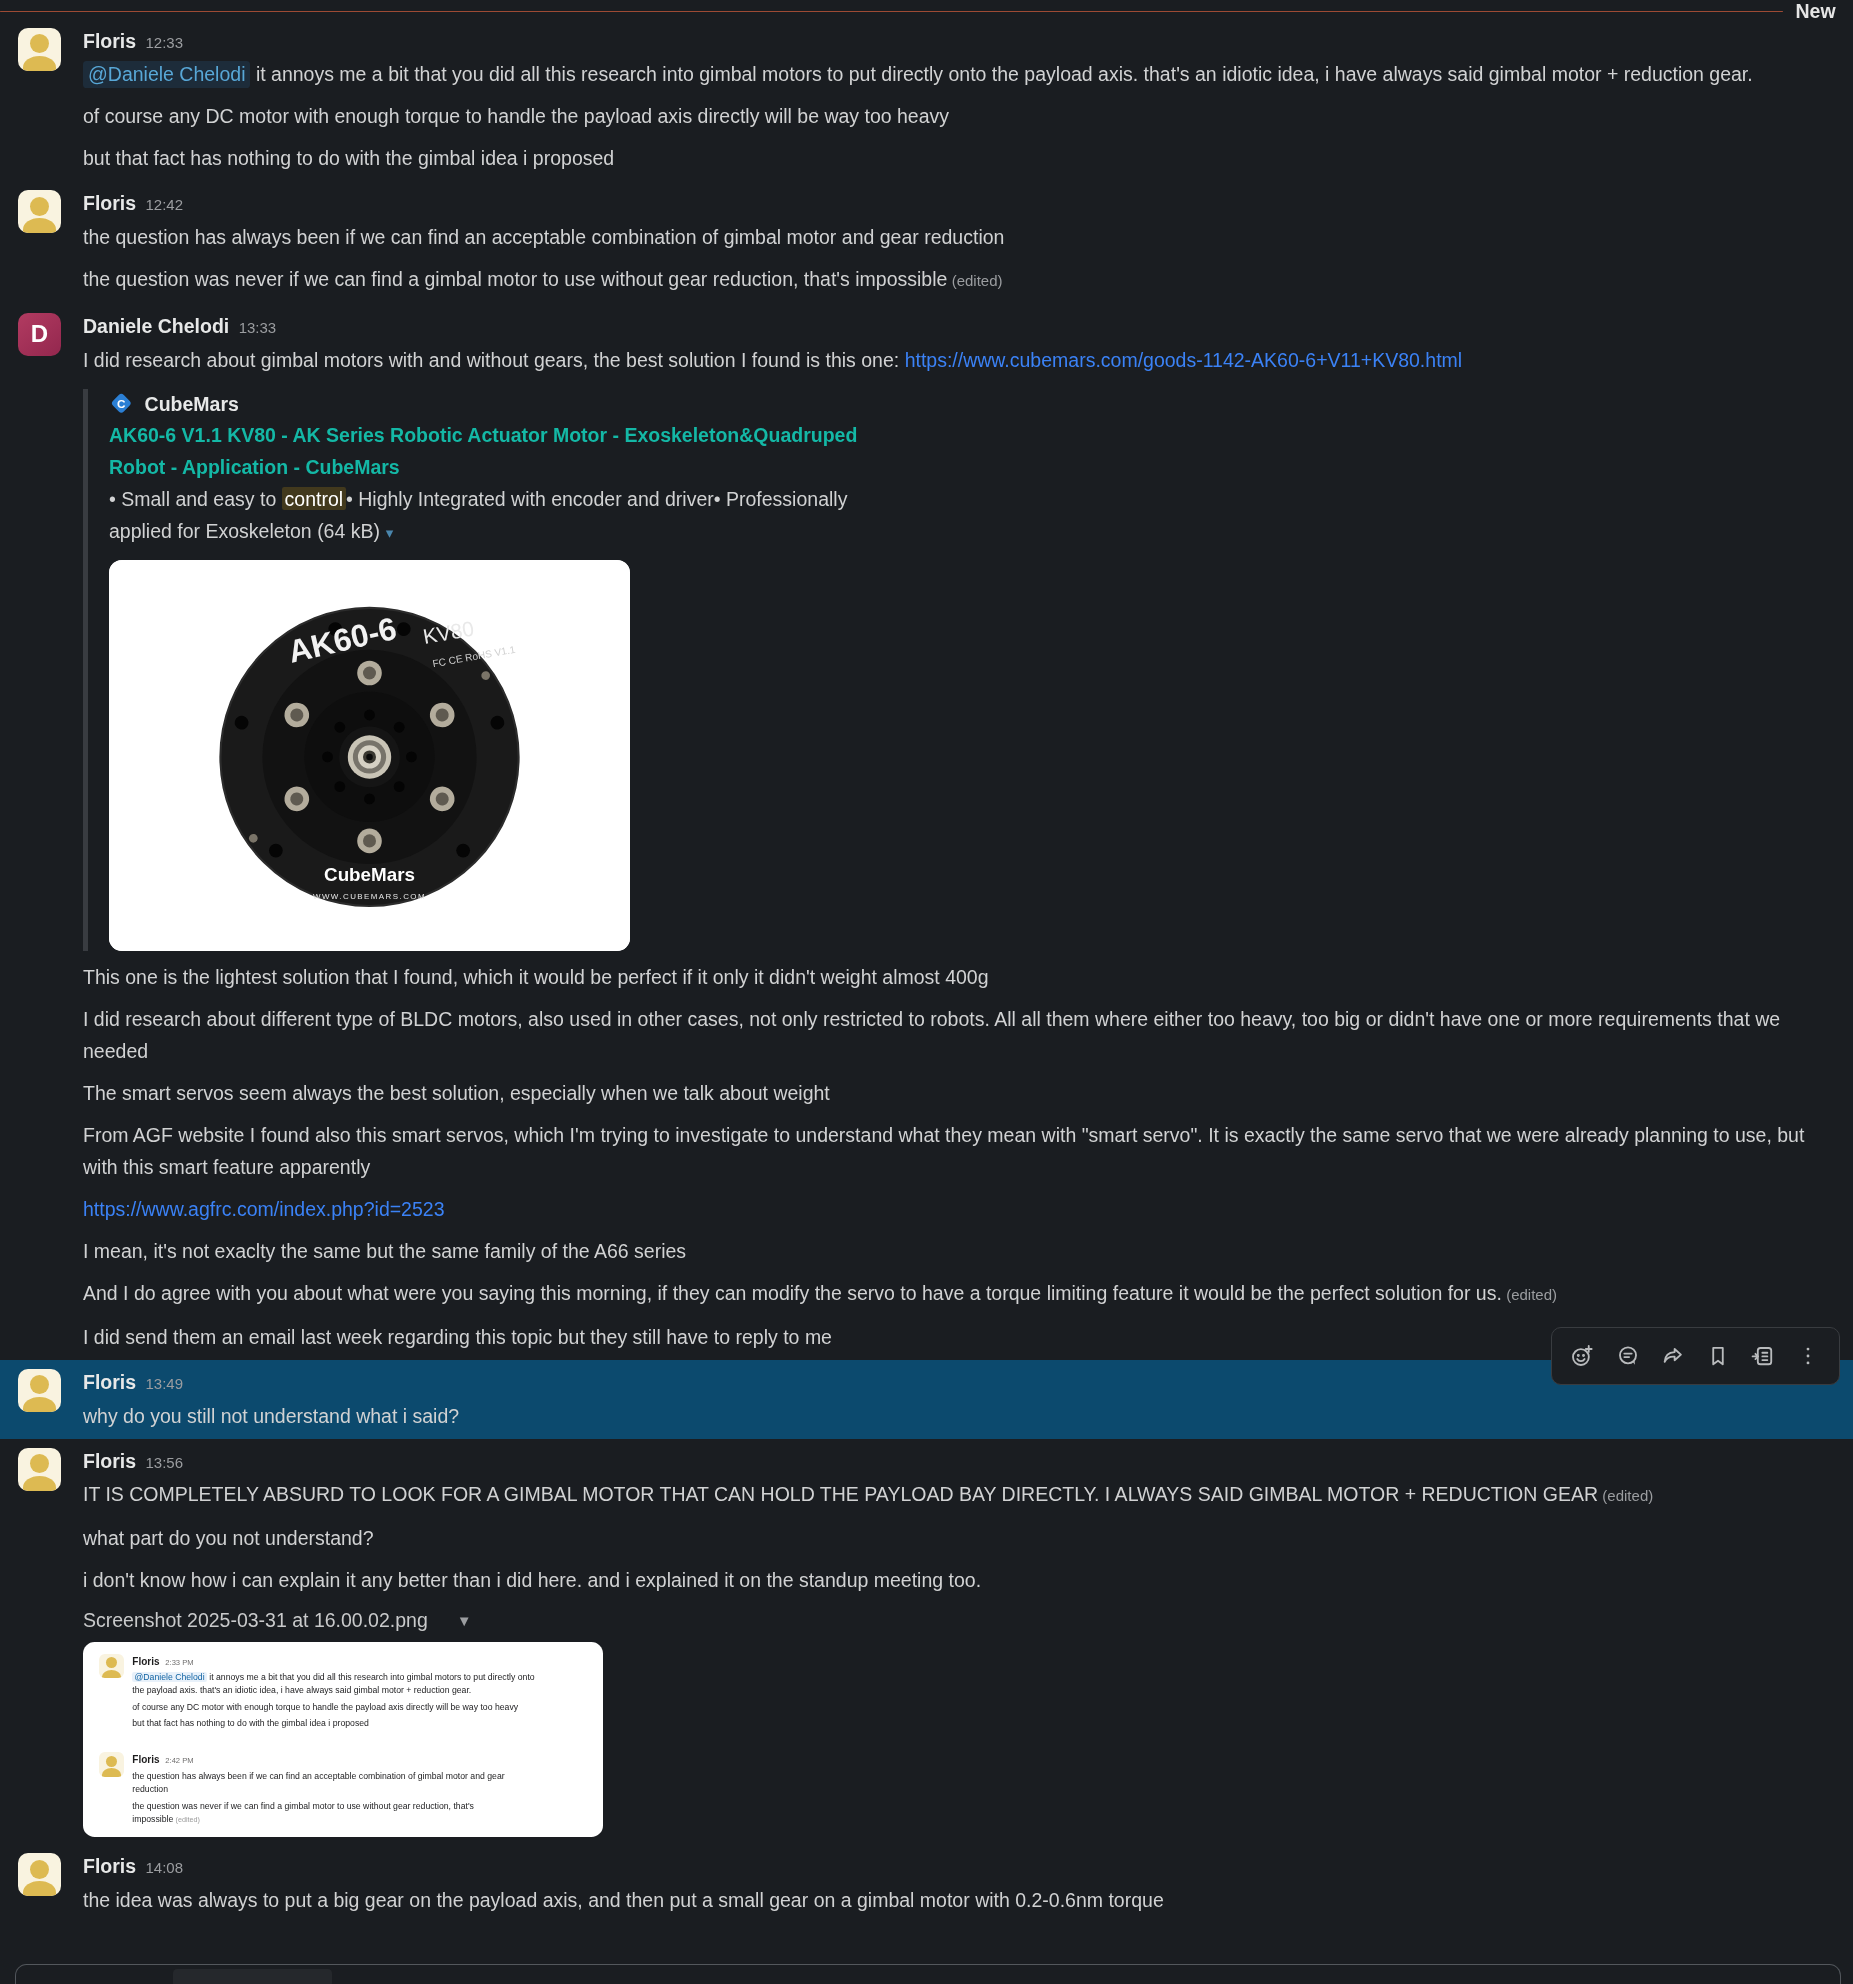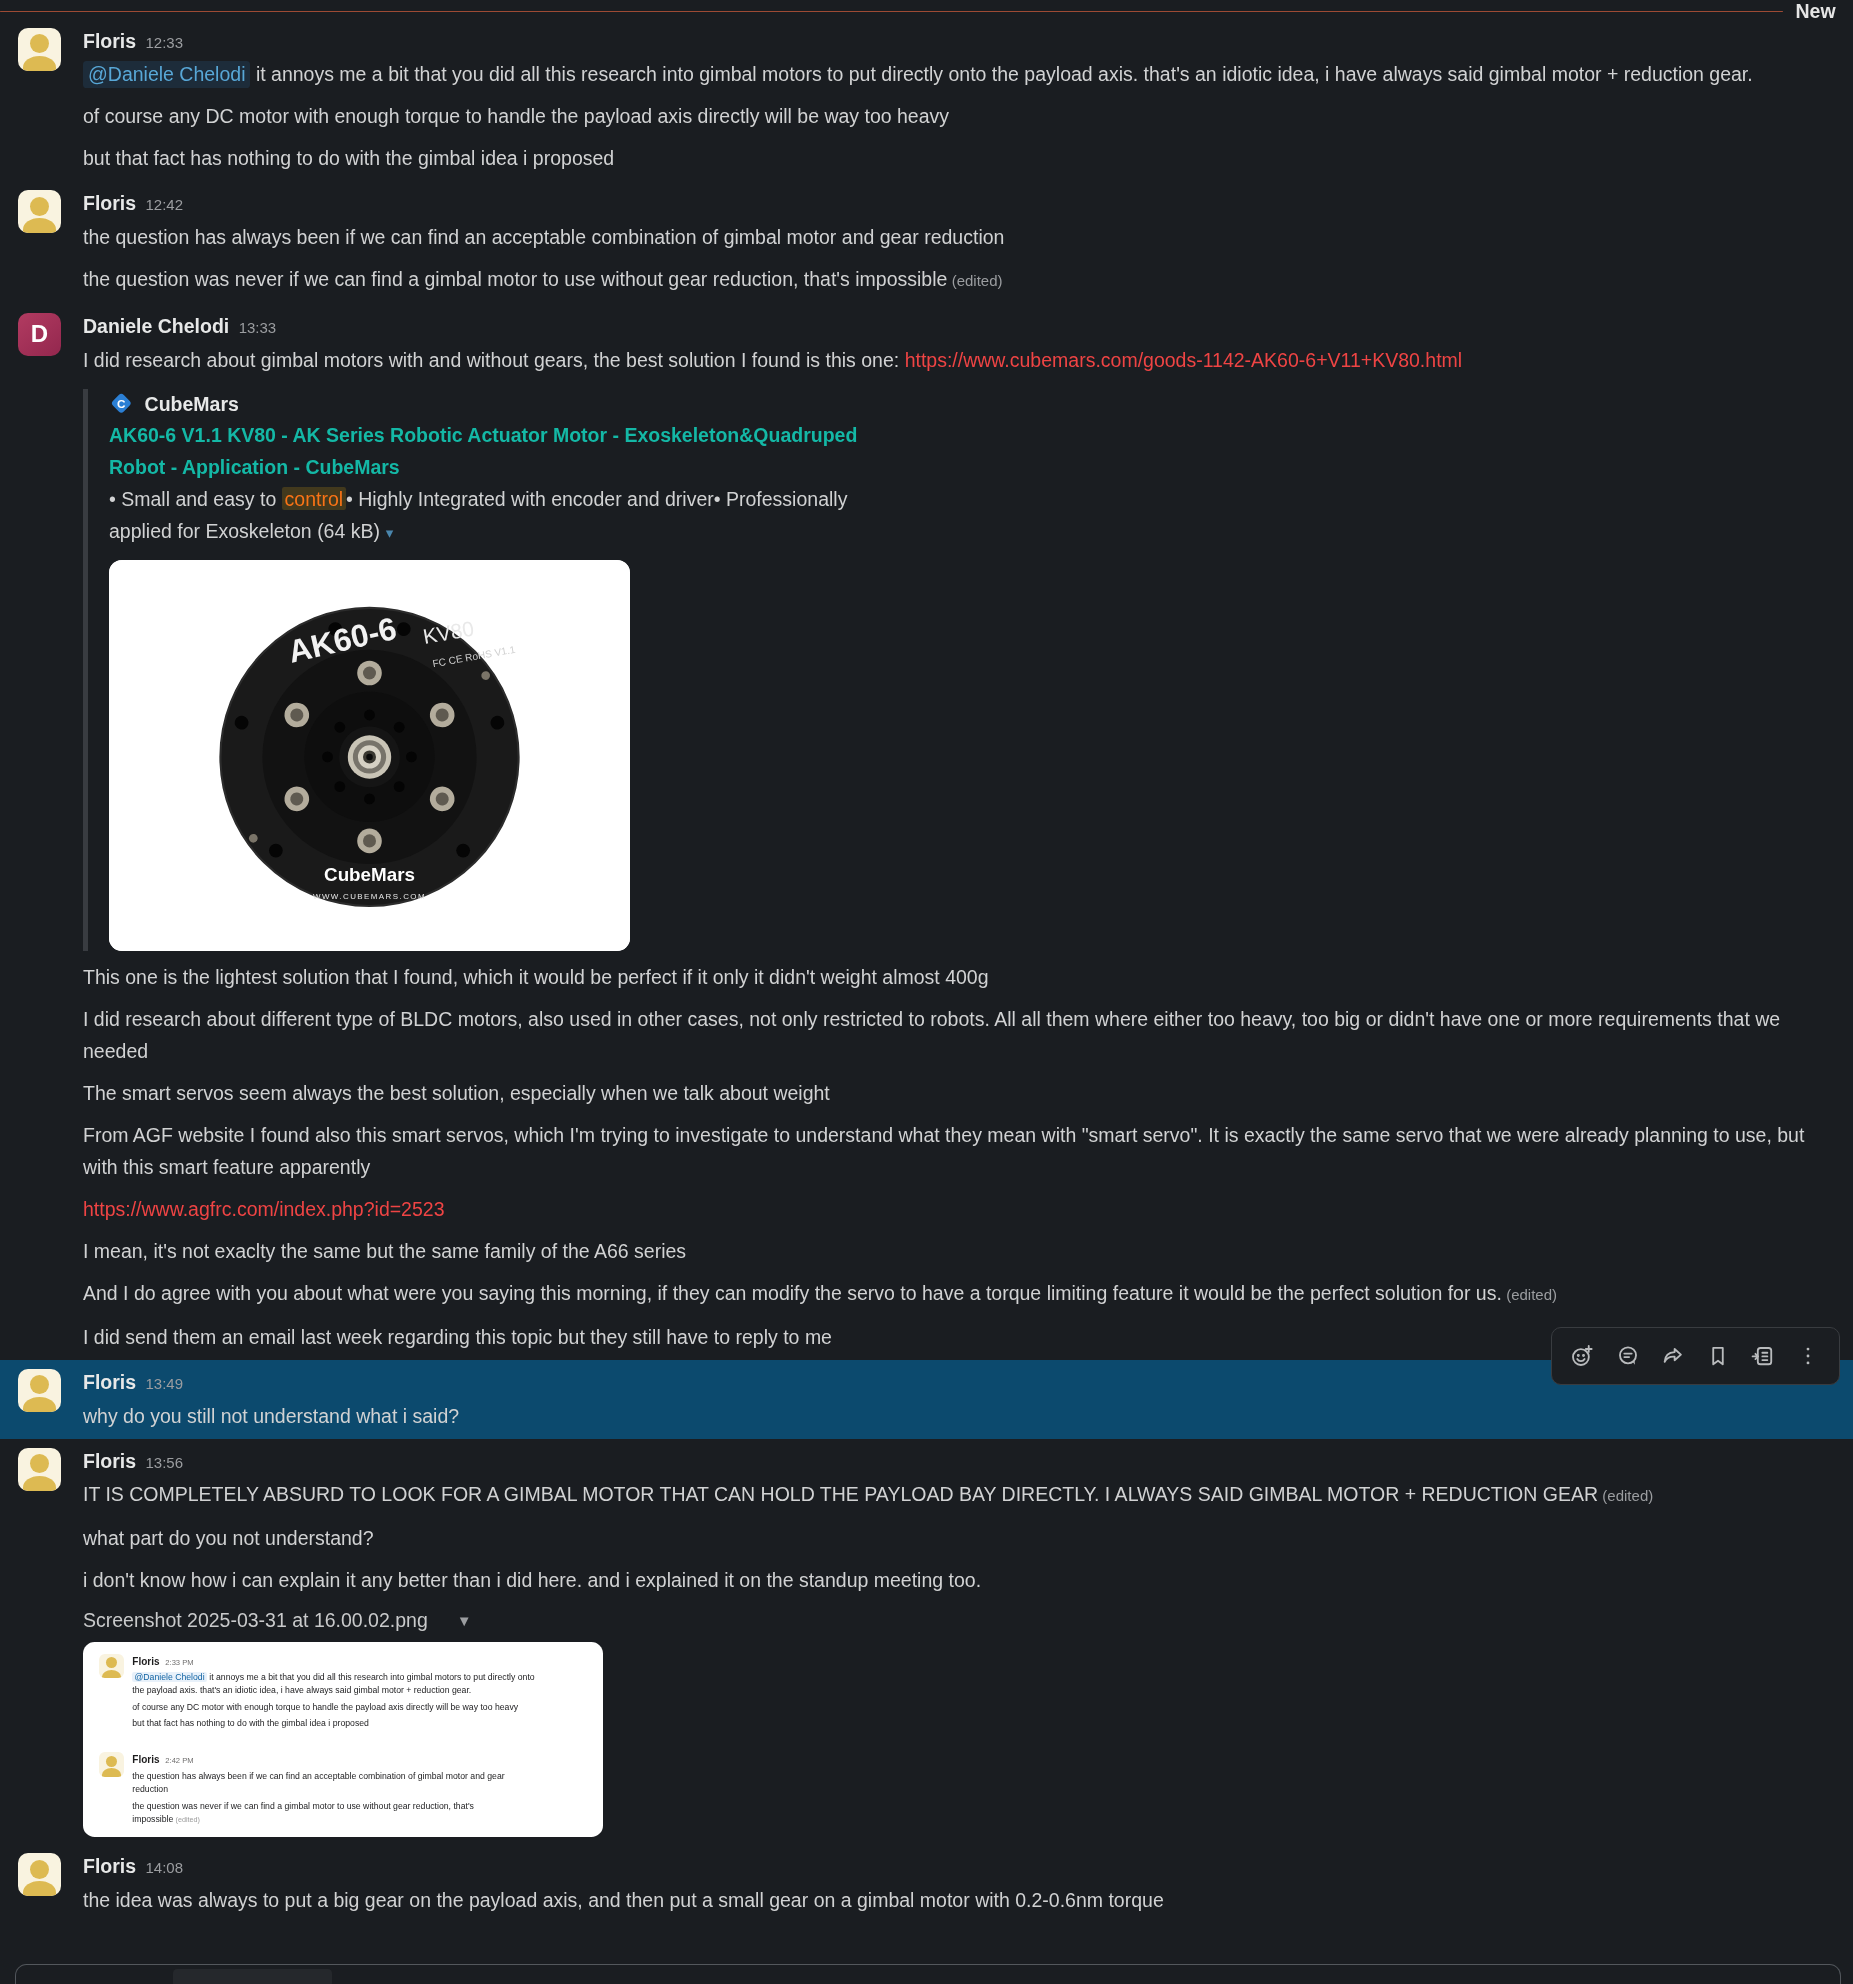--- a/index.html
+++ b/index.html
@@ -25,23 +25,23 @@
   .avatar .shoulders { position:absolute; width:33px; height:23px; border-radius:50% 50% 0 0; background:#ddba52; left:5px; top:28px; }
   .avatar.letter { background:linear-gradient(140deg,#b23b61,#93274e); display:flex; align-items:center; justify-content:center;
                    color:#fff; font-size:24px; font-weight:700; }
   .content { flex:1; min-width:0; }
   .namerow { line-height:27.5px; font-size:19.5px; }
   .name { font-weight:700; color:#e7e8e8; }
   .ts { font-size:15px; color:#9b9da0; margin-left:9.4px; font-weight:400; }
   .para { font-size:19.5px; line-height:32px; color:#d1d2d3; max-width:1737px; margin-top:10px; }
   .para.first { margin-top:2.2px; }
   .edited { font-size:15px; color:#9b9da0; margin-left:4.3px; }
-  .link { color:#ef4444; text-decoration:none; cursor:pointer; }
+  .link { color:#3b82f6; text-decoration:none; cursor:pointer; }
   .mention { color:#58a7d6; background:#1d2c3a; border-radius:3.6px; padding:2.2px 5px; cursor:pointer; }
-  .hl { color:#f97316; background:#42391d; border-radius:2.2px; padding:0.7px 2.9px; }
+  .hl { color:#ffffff; background:#42391d; border-radius:2.2px; padding:0.7px 2.9px; }
 
   
   .preview { border-left:5.8px solid #393c41; padding-left:21px; margin-top:13px; border-radius:0; }
   .pv-head { display:flex; align-items:center; gap:11px; font-size:19.5px; font-weight:700; color:#e7e8e8; line-height:30px; }
   .pv-title { color:#14b8a6; font-weight:700; font-size:19.5px; line-height:32px; cursor:pointer; }
   .pv-desc { font-size:19.5px; line-height:32px; color:#d1d2d3; }
   .pv-caret { color:#4a86ad; font-size:15px; margin-left:5.8px; cursor:pointer; }
   .pv-img { margin-top:11.6px; width:521px; height:391px; background:#ffffff; border-radius:13px; overflow:hidden; cursor:pointer; }
 
   

